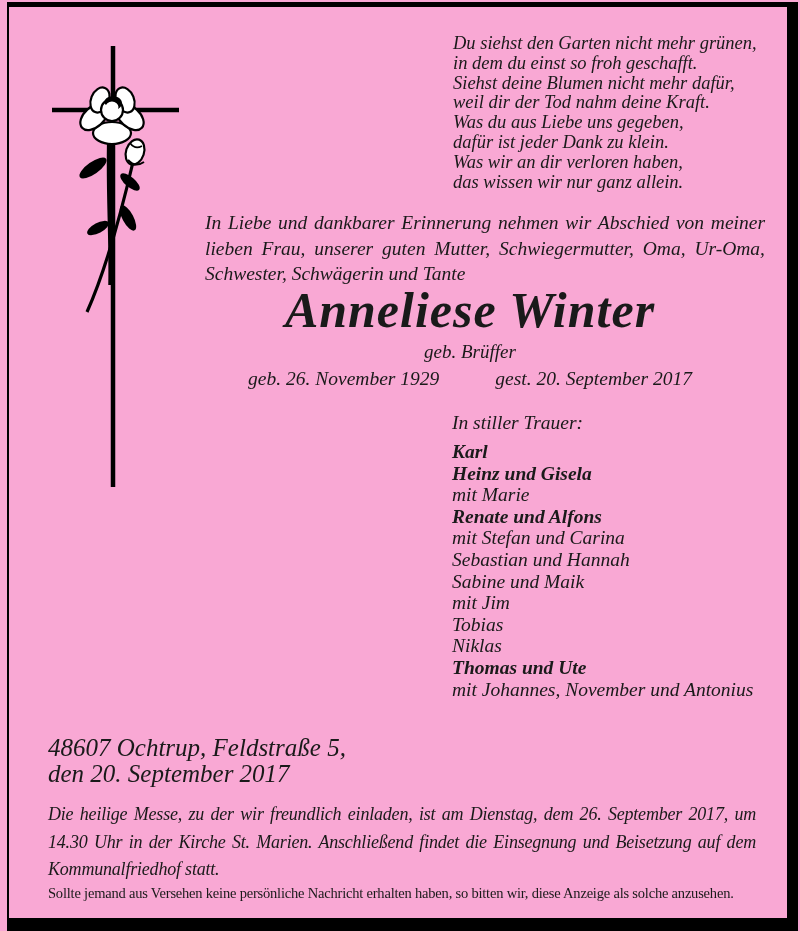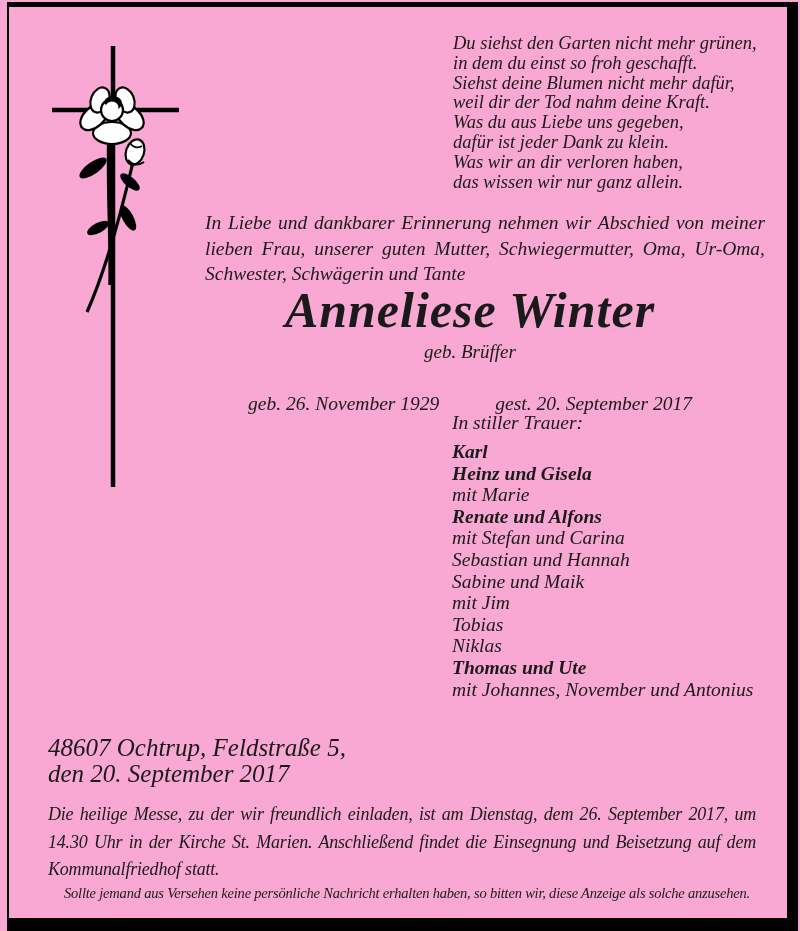--- a/index.html
+++ b/index.html
@@ -15,28 +15,28 @@
     pointer-events:none;
   }
   .abs{position:absolute;}
   #poem{left:453px;top:34px;font-size:18.5px;line-height:19.8px;font-style:italic;white-space:nowrap;}
   #intro{left:190px;top:210px;width:560px;font-size:19.5px;line-height:25.5px;
          font-style:italic;text-align:justify;margin-left:15px;}
   #deceased-name{left:190px;top:284px;width:560px;text-align:center;
         font-size:50px;line-height:52px;font-weight:bold;font-style:italic;letter-spacing:1px;}
   #maiden{left:190px;top:341px;width:560px;text-align:center;font-size:19px;font-style:italic;}
   #dates{left:190px;top:368px;width:560px;display:flex;justify-content:center;gap:56px;
-        font-size:19.5px;font-style:italic;margin-top:25px;}
+        font-size:19.5px;font-style:italic;}
   #trauer-heading{left:452px;top:412px;font-size:19.5px;font-style:italic;}
   #mourners{left:452px;top:441px;font-size:19.5px;line-height:21.6px;font-style:italic;white-space:nowrap;}
   #mourners .mourner.bold{font-weight:bold;}
   #address{left:48px;top:735px;font-size:25px;line-height:26px;font-style:italic;}
   #service{left:48px;top:801px;width:708px;font-size:18px;line-height:27.5px;
         font-style:italic;text-align:justify;letter-spacing:-0.2px;}
-  #notice{left:48px;top:885px;font-size:14.5px;font-style:italic;white-space:nowrap;letter-spacing:-0.2px;margin-left:16px;}
+  #notice{left:48px;top:885px;font-size:14.5px;white-space:nowrap;letter-spacing:-0.2px;}
   #memorial-art{left:38px;top:40px;width:165px;height:452px;}
 </style>
 </head>
 <body>
 
 <div id="page">
 
   <div id="frame"></div>
 
   <svg id="memorial-art" class="abs" viewBox="0 0 165 452" xmlns="http://www.w3.org/2000/svg" aria-hidden="true">

